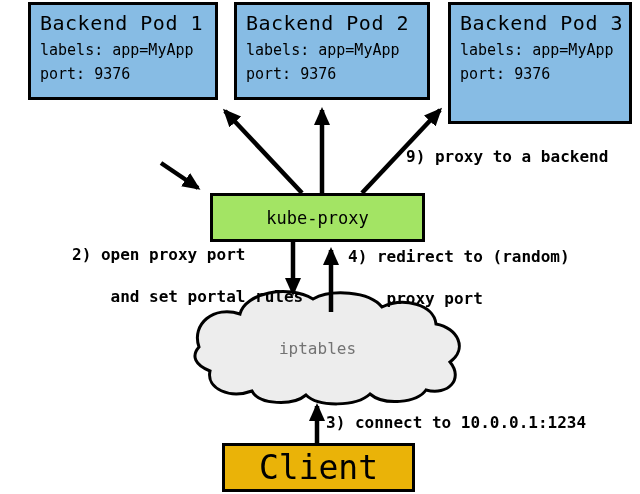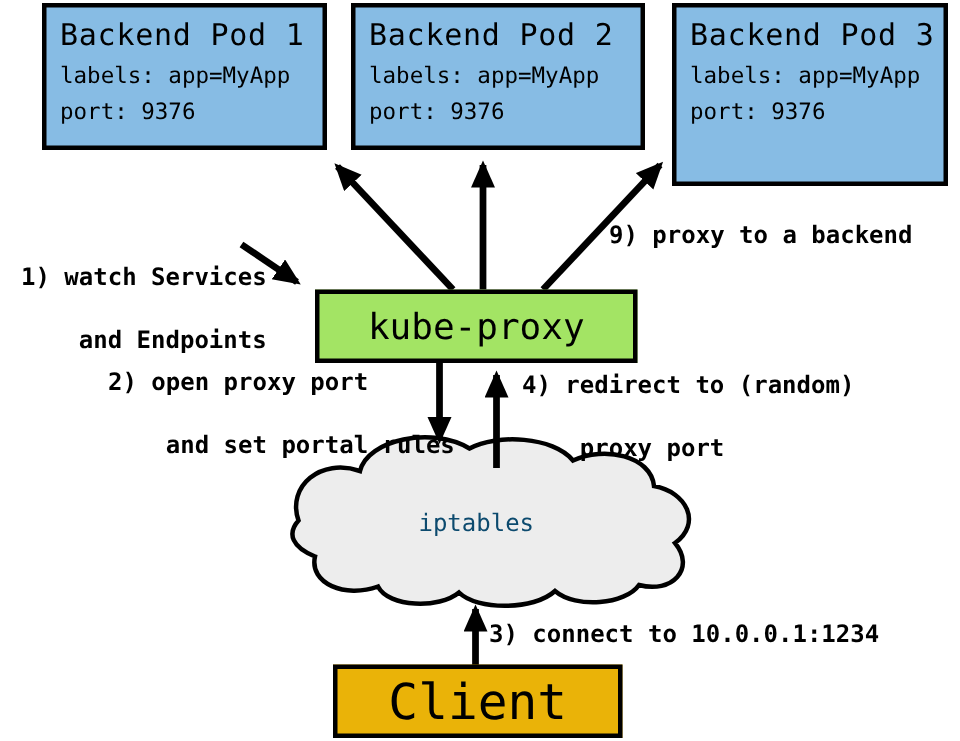--- a/index.html
+++ b/index.html
@@ -46,21 +46,21 @@
     display: flex;
     align-items: center;
     justify-content: center;
   }
   .apiserver {
     background: #edc6f1;
     font-size: 22px;
   }
   .kube-proxy {
     background: #a3e464;
-    font-size: 24px;
+    font-size: 17px;
   }
   .client {
     background: #eab308;
     font-size: 33px;
   }
   .ann {
     position: absolute;
     font-weight: bold;
     font-size: 16px;
     line-height: 21px;
@@ -68,21 +68,21 @@
     color: #000000;
   }
   .iptables-label {
     position: absolute;
     left: 255px;
     top: 339px;
     width: 125px;
     text-align: center;
     font-size: 16px;
     line-height: 20px;
-    color: #0c4a6e;
+    color: #737373;
   }
 </style>
 </head>
 <body>
 
 <div id="stage">
 
   <svg id="arrow-layer" viewBox="0 0 640 494" xmlns="http://www.w3.org/2000/svg">
     <defs>
       <marker id="ah" markerUnits="userSpaceOnUse" markerWidth="20" markerHeight="18" refX="15" refY="8" orient="auto">
@@ -140,22 +140,20 @@
   <div class="box kube-proxy center-label" style="left:210px; top:193px; width:215px; height:49px;">
     <span>kube-proxy</span>
   </div>
 
   <div class="iptables-label">iptables</div>
 
   <div class="box client center-label" style="left:222px; top:443px; width:193px; height:49px;">
     <span>Client</span>
   </div>
 
-  <div class="ann" style="left:14px; top:174px;"><span>1) watch Services</span><br>
-    <span>and Endpoints</span></div>
 
   <div class="ann" style="left:72px; top:244px;"><span>2) open proxy port</span><br>
     <span>and set portal rules</span></div>
 
   <div class="ann" style="left:326px; top:412px;">3) connect to 10.0.0.1:1234</div>
 
   <div class="ann" style="left:348px; top:246px;"><span>4) redirect to (random)</span><br>
     <span>proxy port</span></div>
 
   <div class="ann" style="left:406px; top:146px;">9) proxy to a backend</div>

